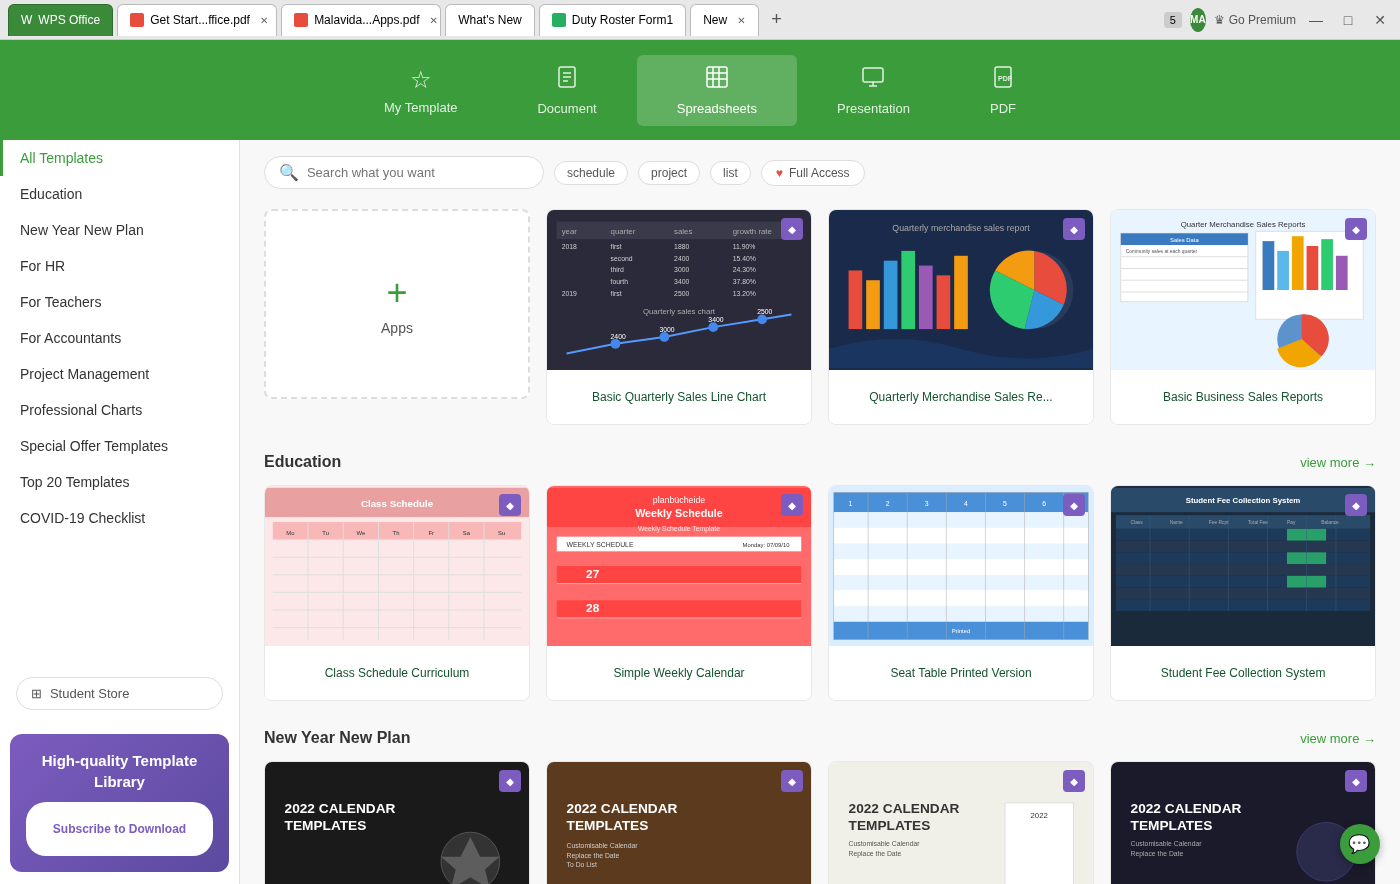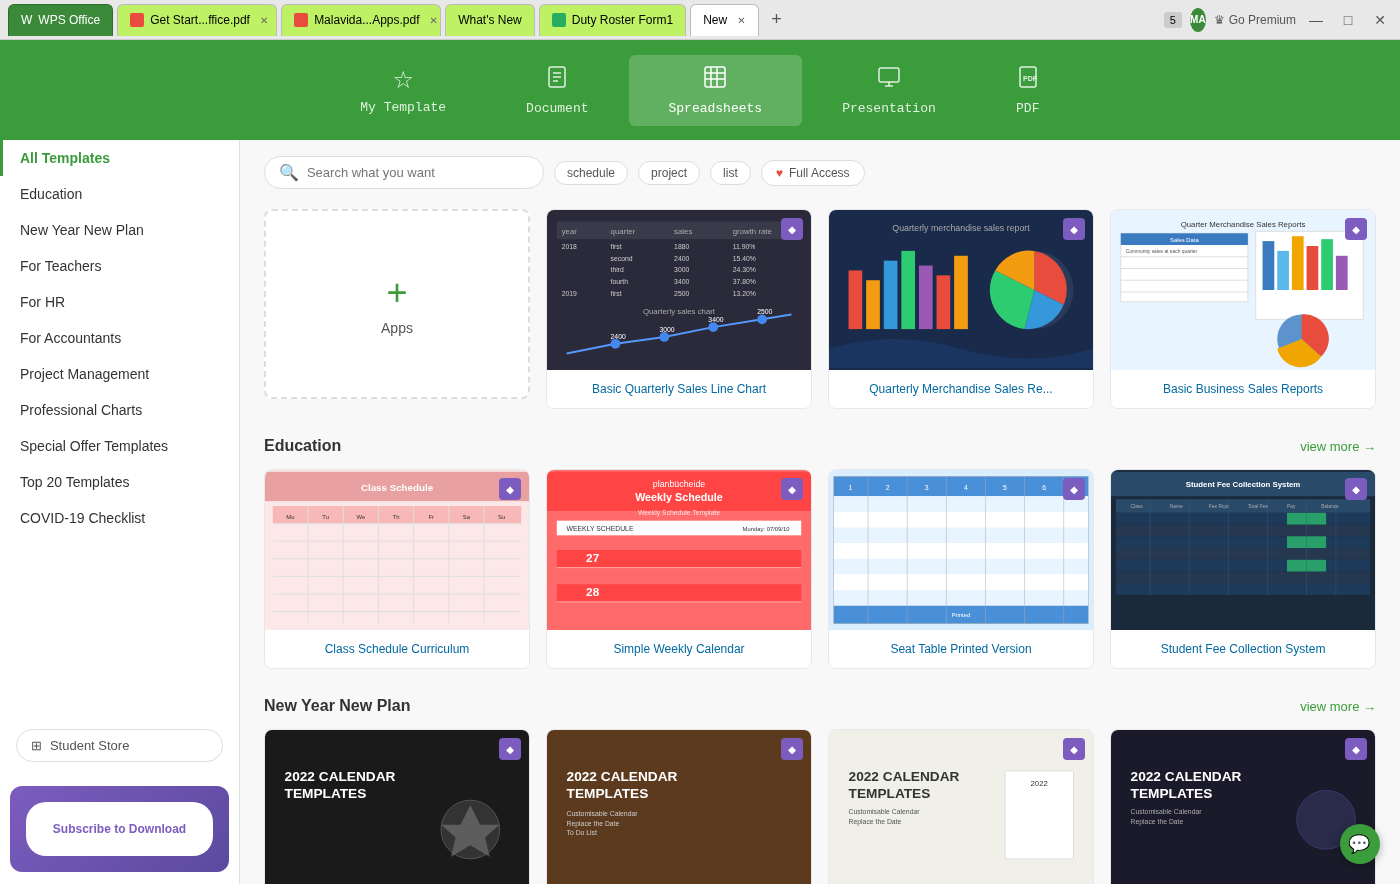--- a/index.html
+++ b/index.html
@@ -18,21 +18,21 @@
     }
     .tab {
       display: flex;
       align-items: center;
       height: 32px;
       padding: 0 12px;
       border-radius: 6px 6px 0 0;
       font-size: 12px;
       gap: 6px;
       cursor: pointer;
-      background: #bef264;
+      background: #ffffff;
       border: 1px solid #bbb;
       border-bottom: none;
       white-space: nowrap;
       max-width: 160px;
       overflow: hidden;
     }
     .tab.active { background: #fff; border-color: #bbb; justify-content: flex-end; }
     .tab.wps { background: #3a8a3a; color: white; border-color: #2d6e2d; }
     .tab-close { font-size: 10px; color: #666; margin-left: 4px; cursor: pointer; }
     .tab-icon { width: 14px; height: 14px; border-radius: 2px; flex-shrink: 0; }
@@ -60,21 +60,21 @@
       align-items: center;
       gap: 6px;
       padding: 10px 40px;
       cursor: pointer;
       color: rgba(255,255,255,0.85);
       border-radius: 6px;
       transition: background 0.2s;
     }
     .nav-item.active { background: rgba(255,255,255,0.2); color: white; }
     .nav-icon { font-size: 24px; }
-    .nav-label { font-size: 13px; font-family: Liberation Mono, monospace; }
+    .nav-label { font-size: 13px; }
 
     
     .main-content {
       display: flex;
       flex: 1;
       overflow: hidden;
     }
 
     
     .sidebar {
@@ -88,21 +88,21 @@
     }
     .sidebar-item {
       padding: 10px 20px;
       font-size: 14px;
       color: #333;
       cursor: pointer;
       display: flex;
       align-items: center;
       gap: 8px;
     }
-    .sidebar-item.active { color: #3a9c3a; font-weight: 700; border-left: 3px solid #3a9c3a; padding-left: 17px; }
+    .sidebar-item.active { color: #3a9c3a; font-weight: 400; border-left: 3px solid #3a9c3a; padding-left: 17px; }
     .template-store-btn {
       margin: 12px 16px;
       border: 1px solid #ddd;
       border-radius: 20px;
       padding: 8px 14px;
       font-size: 13px;
       color: #555;
       cursor: pointer;
       display: flex;
       align-items: center;
@@ -210,23 +210,23 @@
       border: 1px solid #e8e8e8;
       transition: box-shadow 0.2s;
     }
     .template-thumb {
       width: 100%;
       height: 160px;
       position: relative;
       overflow: hidden;
     }
     .template-label {
-      padding: 12px 10px;
+      padding: 20px 10px;
       font-size: 12px;
-      color: #0369a1;
+      color: #14532d;
       text-align: center;
       background: #fff;
     }
     .premium-badge {
       position: absolute;
       top: 8px;
       right: 8px;
       width: 22px;
       height: 22px;
       background: #7c5cbf;
@@ -353,24 +353,24 @@
     <div class="sidebar-item active">
       <span>All Templates</span>
     </div>
     <div class="sidebar-item">
       <span>Education</span>
     </div>
     <div class="sidebar-item">
       <span>New Year New Plan</span>
     </div>
     <div class="sidebar-item">
+      <span>For HR</span>
+    </div>
+    <div class="sidebar-item">
       <span>For Teachers</span>
-    </div>
-    <div class="sidebar-item">
-      <span>For HR</span>
     </div>
     <div class="sidebar-item">
       <span>For Accountants</span>
     </div>
     <div class="sidebar-item">
       <span>Project Management</span>
     </div>
     <div class="sidebar-item">
       <span>Professional Charts</span>
     </div>
@@ -382,20 +382,21 @@
     </div>
     <div class="sidebar-item">
       <span>COVID-19 Checklist</span>
     </div>
     <div style="flex:1;"></div>
     <div class="template-store-btn">
       <span>⊞</span>
       <span>Student Store</span>
     </div>
     <div class="sidebar-promo">
+      <div class="promo-title">High-quality Template Library</div>
       <button class="promo-btn">Subscribe to Download</button>
     </div>
   </div>
 
   <div class="content-area">
 
     <div class="search-bar">
       <div class="search-input-wrap">
         <span>🔍</span>
         <input class="search-input" type="text" placeholder="Search what you want" style="">

